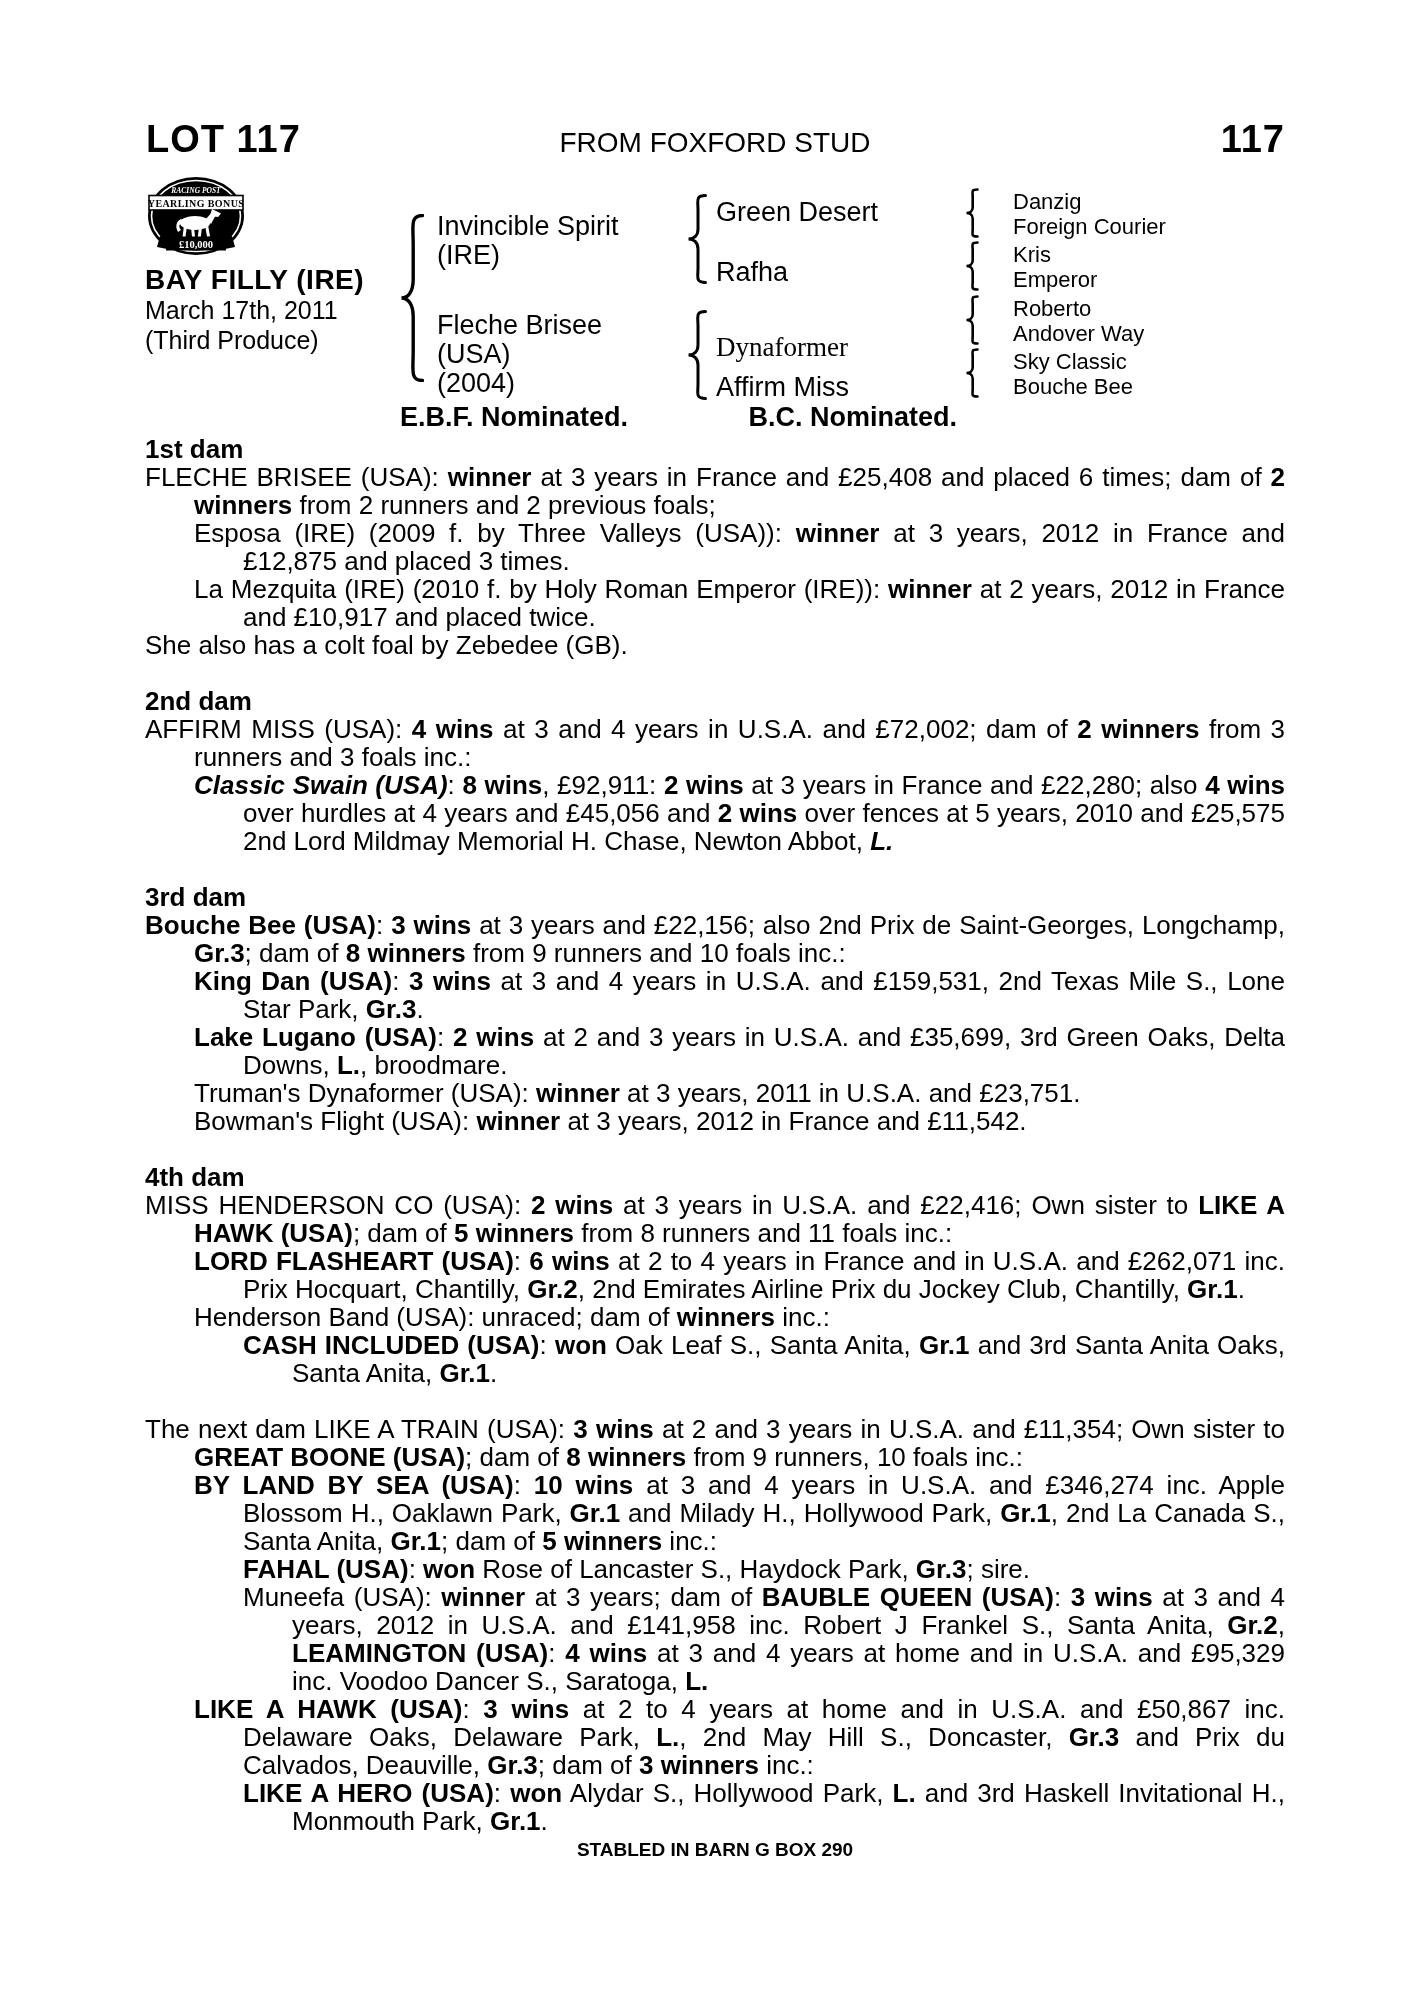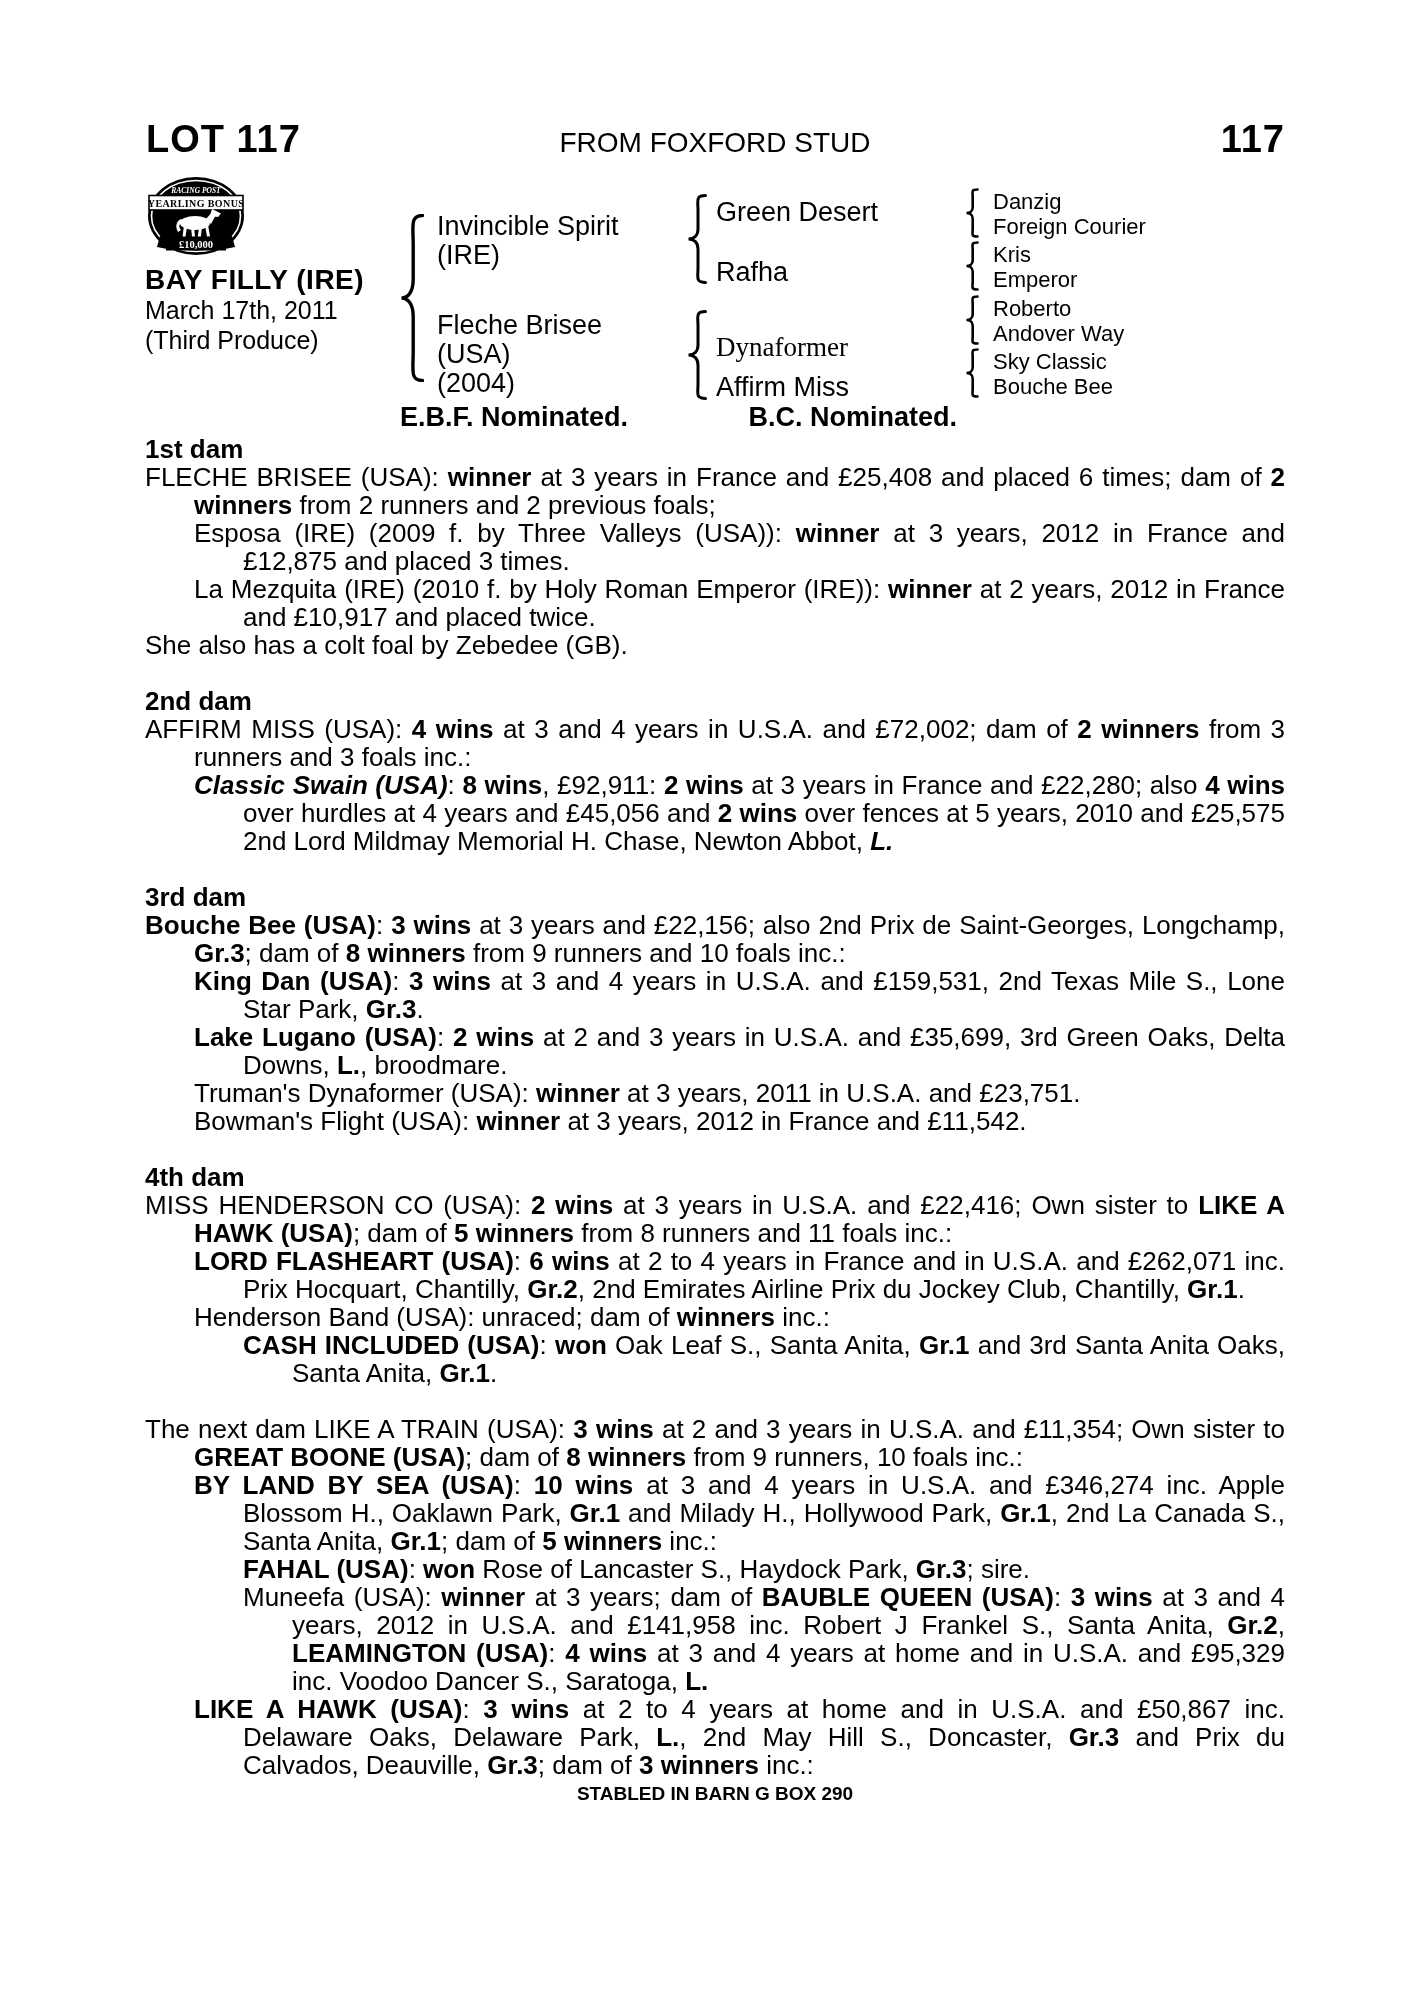--- a/index.html
+++ b/index.html
@@ -21,21 +21,21 @@
   .ped { position:relative; height:224px; }
   .logo { position:absolute; left:2px; top:0; }
   .horse-head { position:absolute; left:0; top:88px; width:285px; }
   .horse-name { font-size:28px; font-weight:bold; line-height:31px; letter-spacing:0.5px; }
   .horse-sub { font-size:25px; line-height:30px; }
   .brace { position:absolute; }
   .gen2 { position:absolute; left:292px; width:250px; font-size:27px; line-height:29px; }
   .gen2 div { white-space:nowrap; }
   .sire-cell { top:36px; } .dam-cell { top:135px; }
   .gen3-name { position:absolute; left:571px; font-size:27px; line-height:28px; white-space:nowrap; }
-  .gen4-name { position:absolute; left:848px; font-size:22px; line-height:24px; white-space:nowrap; }
+  .gen4-name { position:absolute; left:868px; font-size:22px; line-height:24px; white-space:nowrap; }
 
   
   .nominated { margin-top:3px; height:28px; font-size:27px; font-weight:bold; line-height:28px; }
   .nominated .ebf { margin-left:255px; }
   .nominated .bc { margin-left:113px; }
 
   
   .sections { margin-top:4px; font-size:26px; line-height:28px; }
   .section + .section { margin-top:28px; }
   .section-title { font-weight:bold; }
@@ -166,18 +166,19 @@
           <p class="para" style="padding-left: 98px; text-indent: -49px;"><span class="b">LORD FLASHEART (USA)</span><span>: </span><span class="b">6 wins</span><span> at 2 to 4 years in France and in U.S.A. and £262,071 inc. Prix Hocquart, Chantilly, </span><span class="b">Gr.2</span><span>, 2nd Emirates Airline Prix du Jockey Club, Chantilly, </span><span class="b">Gr.1</span><span>.</span></p>
           <p class="para" style="padding-left: 98px; text-indent: -49px;"><span>Henderson Band (USA): unraced; dam of </span><span class="b">winners</span><span> inc.:</span></p>
           <p class="para" style="padding-left: 147px; text-indent: -49px;"><span class="b">CASH INCLUDED (USA)</span><span>: </span><span class="b">won</span><span> Oak Leaf S., Santa Anita, </span><span class="b">Gr.1</span><span> and 3rd Santa Anita Oaks, Santa Anita, </span><span class="b">Gr.1</span><span>.</span></p>
         </div>
         <div class="section">
           <p class="para" style="padding-left: 49px; text-indent: -49px;"><span>The next dam LIKE A TRAIN (USA): </span><span class="b">3 wins</span><span> at 2 and 3 years in U.S.A. and £11,354; Own sister to </span><span class="b">GREAT BOONE (USA)</span><span>; dam of </span><span class="b">8 winners</span><span> from 9 runners, 10 foals inc.:</span></p>
           <p class="para" style="padding-left: 98px; text-indent: -49px;"><span class="b">BY LAND BY SEA (USA)</span><span>: </span><span class="b">10 wins</span><span> at 3 and 4 years in U.S.A. and £346,274 inc. Apple Blossom H., Oaklawn Park, </span><span class="b">Gr.1</span><span> and Milady H., Hollywood Park, </span><span class="b">Gr.1</span><span>, 2nd La Canada S., Santa Anita, </span><span class="b">Gr.1</span><span>; dam of </span><span class="b">5 winners</span><span> inc.:</span></p>
           <p class="para" style="padding-left: 147px; text-indent: -49px;"><span class="b">FAHAL (USA)</span><span>: </span><span class="b">won</span><span> Rose of Lancaster S., Haydock Park, </span><span class="b">Gr.3</span><span>; sire.</span></p>
           <p class="para" style="padding-left: 147px; text-indent: -49px;"><span>Muneefa (USA): </span><span class="b">winner</span><span> at 3 years; dam of </span><span class="b">BAUBLE QUEEN (USA)</span><span>: </span><span class="b">3 wins</span><span> at 3 and 4 years, 2012 in U.S.A. and £141,958 inc. Robert J Frankel S., Santa Anita, </span><span class="b">Gr.2</span><span>, </span><span class="b">LEAMINGTON (USA)</span><span>: </span><span class="b">4 wins</span><span> at 3 and 4 years at home and in U.S.A. and £95,329 inc. Voodoo Dancer S., Saratoga, </span><span class="b">L.</span></p>
           <p class="para" style="padding-left: 98px; text-indent: -49px;"><span class="b">LIKE A HAWK (USA)</span><span>: </span><span class="b">3 wins</span><span> at 2 to 4 years at home and in U.S.A. and £50,867 inc. Delaware Oaks, Delaware Park, </span><span class="b">L.</span><span>, 2nd May Hill S., Doncaster, </span><span class="b">Gr.3</span><span> and Prix du Calvados, Deauville, </span><span class="b">Gr.3</span><span>; dam of </span><span class="b">3 winners</span><span> inc.:</span></p>
+          <p class="para" style="padding-left: 147px; text-indent: -49px;"><span class="b">LIKE A HERO (USA)</span><span>: </span><span class="b">won</span><span> Alydar S., Hollywood Park, </span><span class="b">L.</span><span> and 3rd Haskell Invitational H., Monmouth Park, </span><span class="b">Gr.1</span><span>.</span></p>
         </div>
       </div>
 
     <div class="stabled">STABLED IN BARN G BOX 290</div>
   </div>
 </div>
 
 </body></html>

